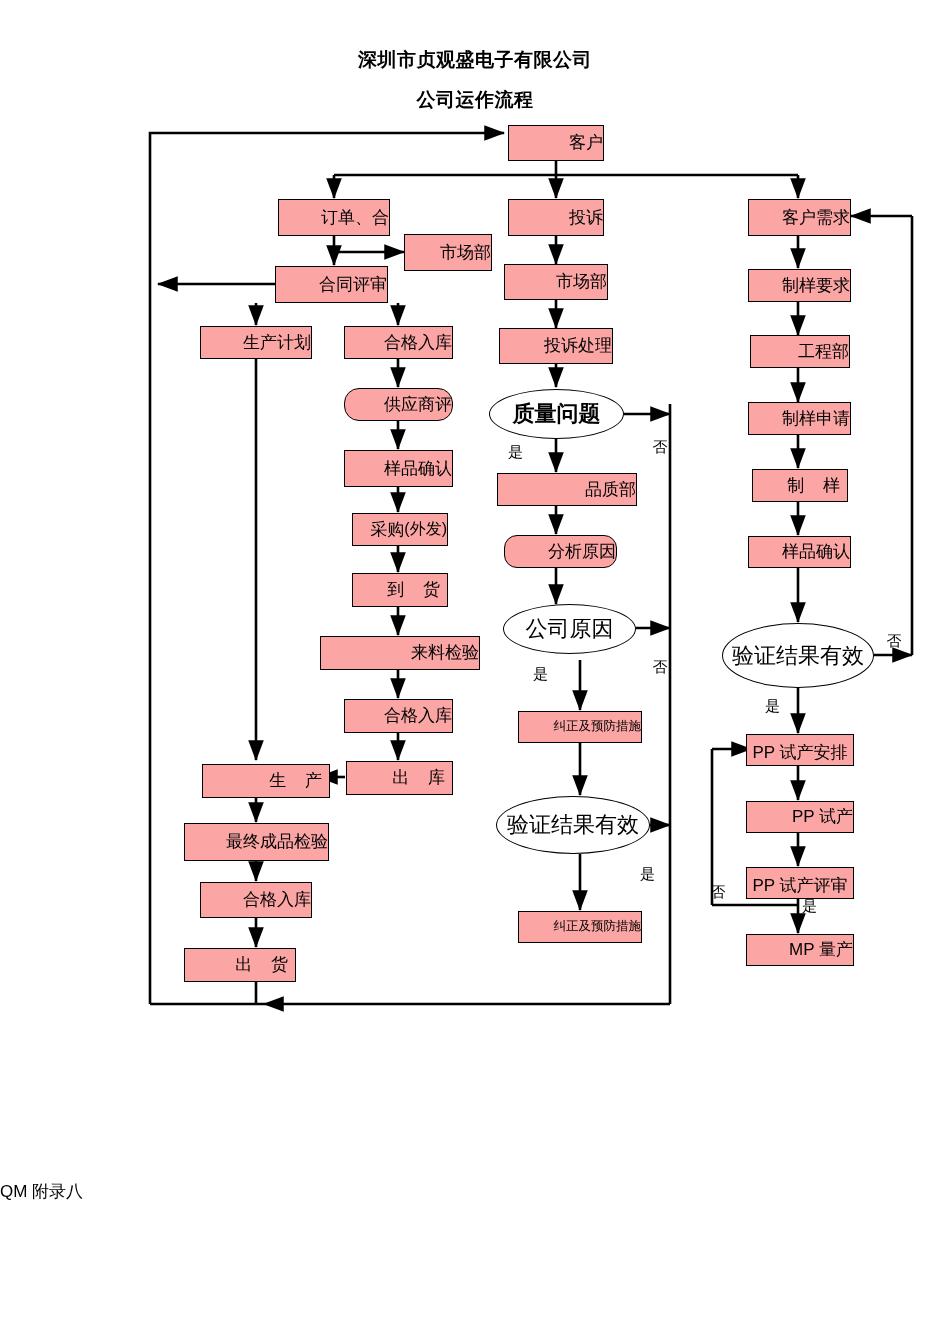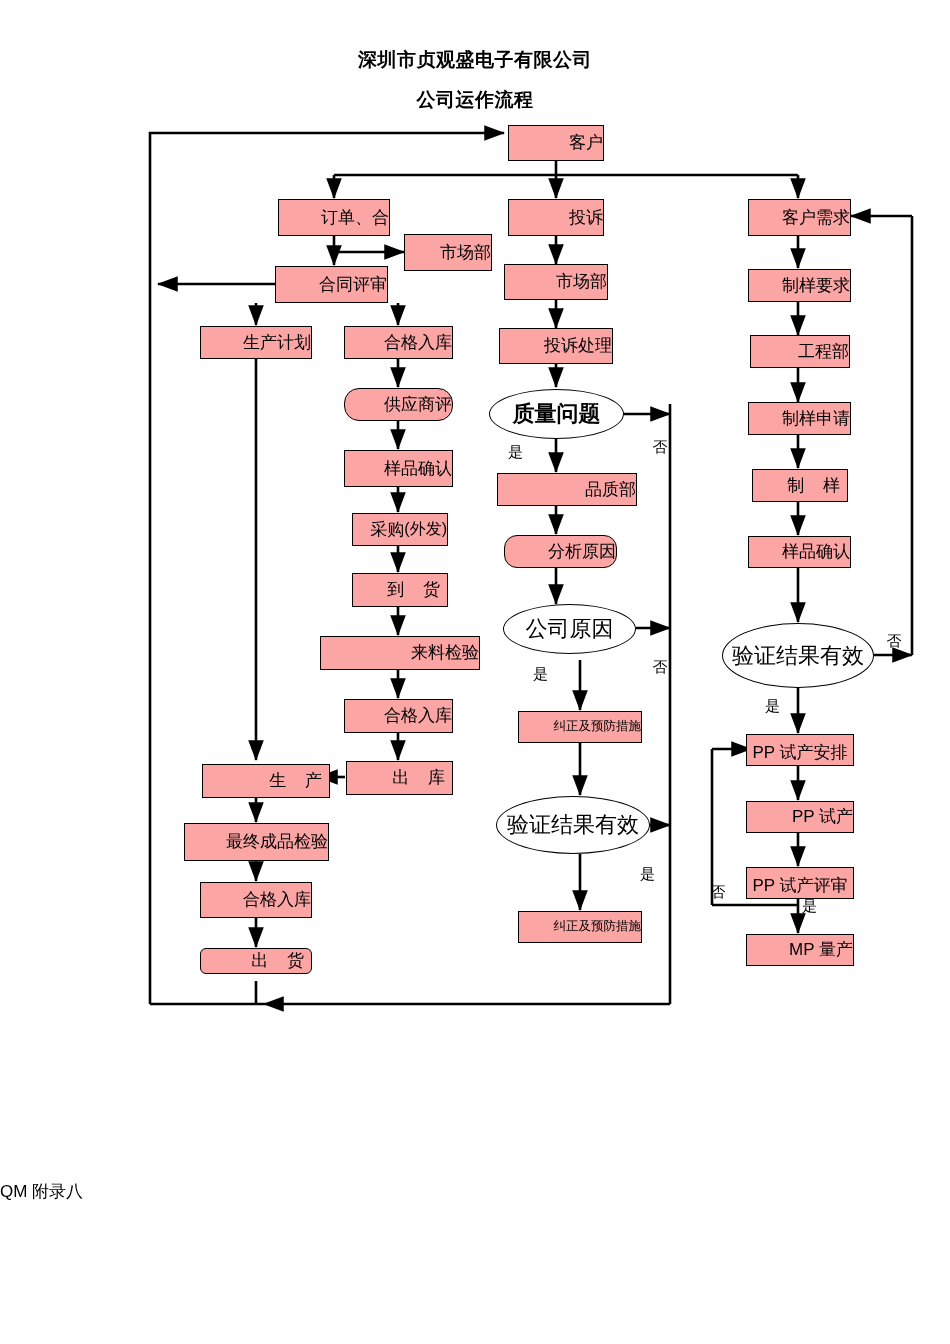--- a/index.html
+++ b/index.html
@@ -262,21 +262,21 @@
   </div>
 
   <div class="node" style="left:184px; top:823px; width:145px; height:38px;">
     <span>最终成品检验</span>
   </div>
 
   <div class="node" style="left:200px; top:882px; width:112px; height:36px;">
     <span>合格入库</span>
   </div>
 
-  <div class="node wide-sp" style="left:200px; top:948px; width:112px; height:26px;border-radius:6px;">
+  <div class="node wide-sp" style="left:184px; top:948px; width:112px; height:34px;">
     <span>出 货</span>
   </div>
 
   <div class="node" style="left:508px; top:199px; width:96px; height:37px;">
     <span>投诉</span>
   </div>
 
   <div class="node" style="left:504px; top:264px; width:104px; height:36px;">
     <span>市场部</span>
   </div>

